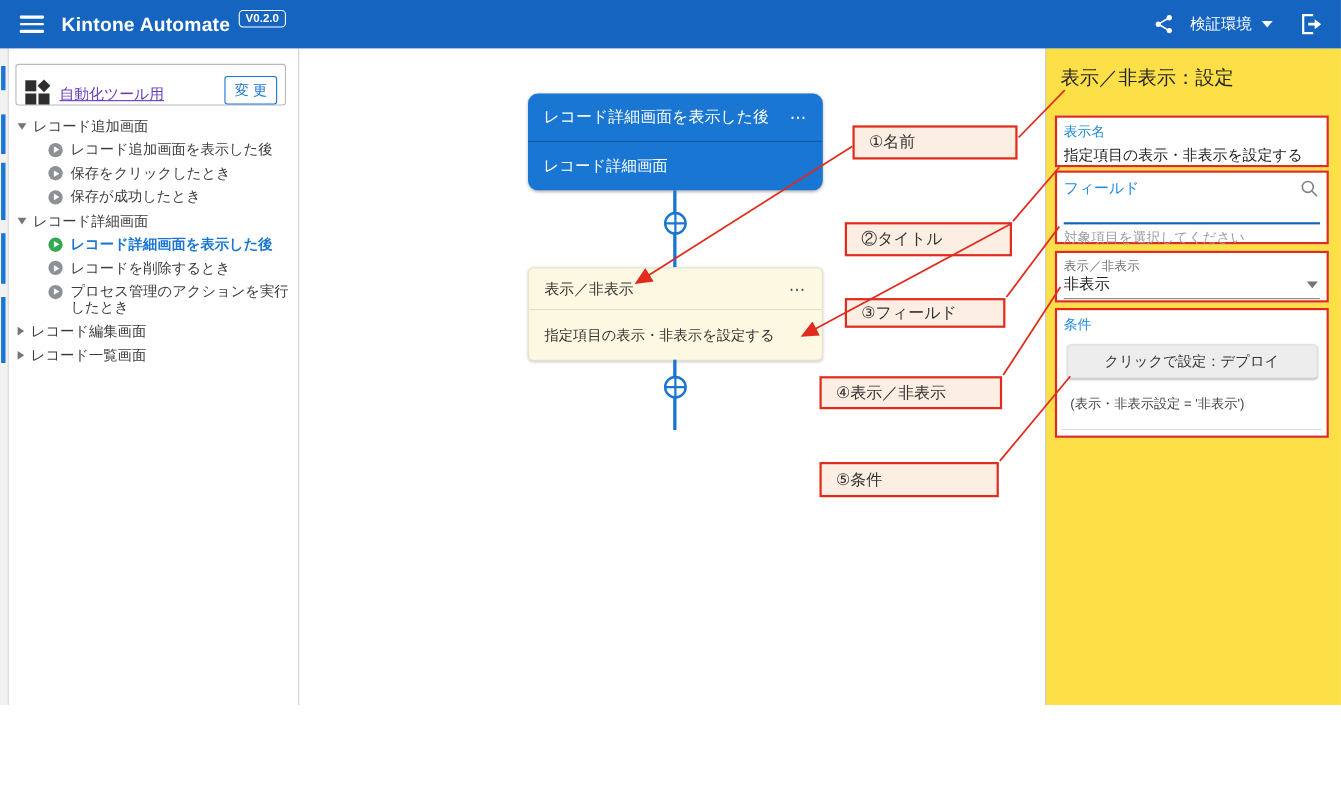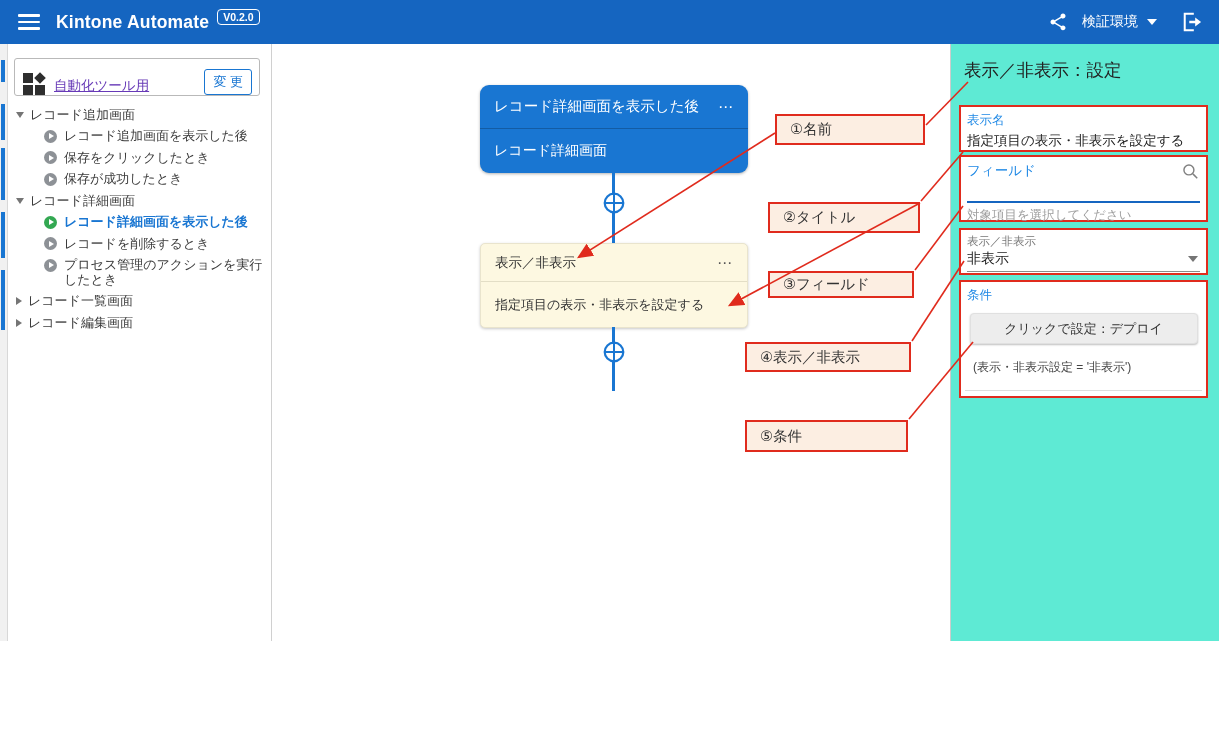--- a/index.html
+++ b/index.html
@@ -49,21 +49,21 @@
   .bluenode .bd{height:44px;display:flex;align-items:center;padding:0 14px;font-size:14px;}
   .yellownode{left:208px;top:199px;background:#fdf8e1;color:#333;border:1px solid #e9e4cd;border-radius:5px;box-shadow:0 1px 3px rgba(0,0,0,.22);}
   .yellownode .hd{height:37px;font-size:13.5px;border-bottom:1px solid #e3dec6;}
   .yellownode .hd .dots{color:#555;}
   .yellownode .bd{height:45px;display:flex;align-items:center;padding:0 14px;font-size:13px;}
   .vline{position:absolute;width:3px;background:#1976d2;left:340px;}
   .plusbtn{position:absolute;left:331px;width:22px;height:22px;cursor:pointer;}
   
   .ann{position:absolute;background:#fceee2;border:2px solid #e02b1d;box-sizing:border-box;display:flex;align-items:center;padding-left:13px;font-size:14.5px;color:#333;z-index:6;}
   
-  .panel{position:absolute;left:950px;top:44px;width:269px;height:685px;background:#5eead4;border-left:1px solid #ccc;box-sizing:border-box;}
+  .panel{position:absolute;left:950px;top:44px;width:269px;height:685px;background:#fde047;border-left:1px solid #ccc;box-sizing:border-box;}
   .panel-title{position:absolute;left:13px;top:14px;font-size:17.5px;color:#222;}
   .rbox{position:absolute;left:8px;width:249px;border:2px solid #e02b1d;box-sizing:border-box;background:#fff;}
   .flabel{font-size:12.5px;color:#1e88e5;}
   .rbox1{top:61px;height:47px;padding:5px 6px;}
   .rbox1 .val{font-size:13.5px;color:#222;margin-top:3px;white-space:nowrap;}
   .rbox2{top:111px;height:67px;padding:5px 6px;}
   .rbox2 .row{display:flex;align-items:flex-start;}
   .rbox2 .flabel{font-size:13.5px;}
   .rbox2 .uline{margin-top:16px;border-bottom:2.5px solid #1565c0;cursor:text;}
   .rbox2 .hint{font-size:12.5px;color:#9e9e9e;margin-top:4px;}
@@ -161,25 +161,25 @@
       <div class="trow ev">
           <span class="pc"></span>
           <span>レコードを削除するとき</span>
         </div>
       <div class="trow ev">
           <span class="pc"></span>
           <span>プロセス管理のアクションを実行したとき</span>
         </div>
       <div class="trow">
           <span class="tri right"></span>
-          <span>レコード一覧画面</span>
+          <span>レコード編集画面</span>
         </div>
       <div class="trow">
           <span class="tri right"></span>
-          <span>レコード編集画面</span>
+          <span>レコード一覧画面</span>
         </div>
     </div>
     <div class="sb-buttons">
       <button class="deploybtn">
         <svg width="15" height="15" viewBox="0 0 20 20">
             <path d="M16.2 11.2a6.3 6.3 0 1 1-1.5-6.3" fill="none" stroke="#fff" stroke-width="2.1"></path>
             <path d="M17.5 1.5v5h-5z" fill="#fff"></path>
           </svg>
         <span>デプロイ</span>
       </button>
@@ -227,21 +227,21 @@
     <div class="plusbtn" style="top:297px;">
       <svg width="22" height="22" viewBox="0 0 22 22">
           <circle cx="11" cy="11" r="9.3" fill="#fff" stroke="#1976d2" stroke-width="2.2"></circle>
           <line x1="11" y1="2" x2="11" y2="20" stroke="#1976d2" stroke-width="2"></line>
           <line x1="2" y1="11" x2="20" y2="11" stroke="#1976d2" stroke-width="2"></line>
         </svg>
     </div>
   </div>
 
   <div class="ann" style="left:775px;top:114px;width:150px;height:31px;">①名前</div>
-  <div class="ann" style="left:768px;top:202px;width:152px;height:31px;">②タイトル</div>
+  <div class="ann" style="left:768px;top:202px;width:152px;height:31px;font-family:Liberation Mono, monospace;">②タイトル</div>
   <div class="ann" style="left:768px;top:271px;width:146px;height:27px;">③フィールド</div>
   <div class="ann" style="left:745px;top:342px;width:166px;height:30px;">④表示／非表示</div>
   <div class="ann" style="left:745px;top:420px;width:163px;height:32px;">⑤条件</div>
 
   <div class="panel">
     <div class="panel-title">表示／非表示：設定</div>
 
     <div class="rbox rbox1">
       <div class="flabel">表示名</div>
       <div class="val">指定項目の表示・非表示を設定する</div>

